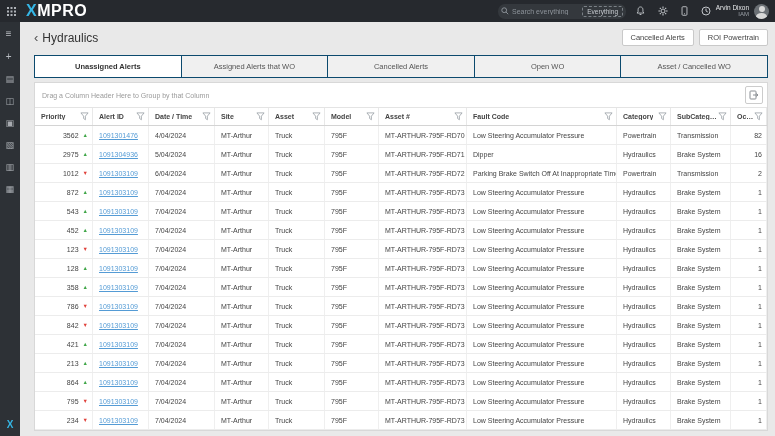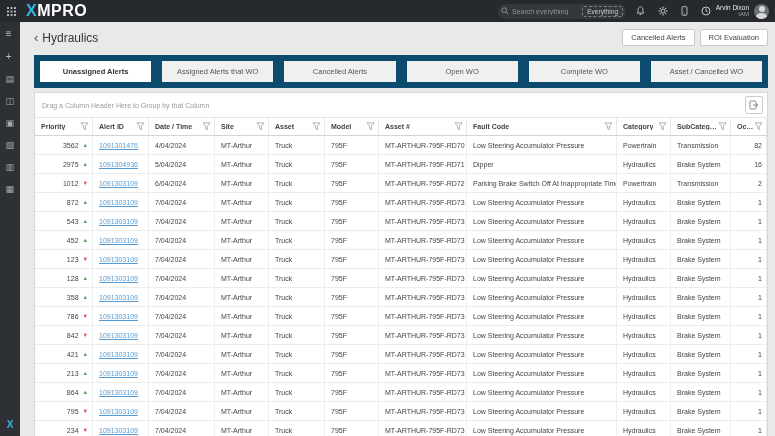--- a/index.html
+++ b/index.html
@@ -40,21 +40,21 @@
   
   .page-header { height:31px; display:flex; align-items:center; padding:0 7px 0 14px; }
   .back-chevron { font-size:13px; color:#555; margin-right:4px; cursor:pointer; line-height:1; }
   .page-title { font-size:12px; color:#333; }
   .header-actions { margin-left:auto; display:flex; gap:5px; }
   .btn { background:#fff; border:1px solid #c9c9c9; border-radius:2px; font-size:7.5px; color:#444;
          padding:3px 8px; cursor:pointer; font-family:"Liberation Sans", sans-serif; white-space:nowrap; }
 
   
   .tabs { display:flex; margin:2px 7px 0 14px; }
-  .tab { flex:1; text-align:center; font-size:7.5px; color:#555; background:#f0f0f0; border:6px solid #0c4a6e;
+  .tab { flex:1; text-align:center; font-size:7.5px; color:#555; background:#f0f0f0; border:1px solid #0c4a6e;
          padding:6px 2px; cursor:pointer; margin-left:-1px; white-space:nowrap; overflow:hidden; }
   .tab:first-child { margin-left:0; }
   .tab.active { background:#fff; color:#333; font-weight:bold; }
 
   
   .panel { margin:4px 7px 0 14px; background:#fff; border:1px solid #d8d8d8; }
   .group-bar { height:24px; position:relative; display:flex; align-items:center; padding-left:7px; }
   .group-hint { font-size:7px; color:#9a9a9a; }
   .export-btn { position:absolute; right:4px; top:3px; width:18px; height:18px; background:#fff;
                 border:1px solid #ccc; border-radius:2px; display:flex; align-items:center; justify-content:center; cursor:pointer; }
@@ -166,30 +166,29 @@
       </div>
     <span class="side-logo">X</span>
   </nav>
 
   <main class="content">
     <div class="page-header">
       <span class="back-chevron">‹</span>
       <span class="page-title">Hydraulics</span>
       <span class="header-actions" id="header-actions">
           <button class="btn">Cancelled Alerts</button>
-          <button class="btn">ROI Evaluation</button>
+          <button class="btn">ROI Powertrain</button>
         </span>
     </div>
 
     <div class="tabs" id="tab-strip">
         <div class="tab active">Unassigned Alerts</div>
         <div class="tab">Assigned Alerts that WO</div>
         <div class="tab">Cancelled Alerts</div>
         <div class="tab">Open WO</div>
-        <div class="tab">Complete WO</div>
         <div class="tab">Asset / Cancelled WO</div>
       </div>
 
     <div class="panel">
       <div class="group-bar">
         <span class="group-hint">Drag a Column Header Here to Group by that Column</span>
         <span class="export-btn">
           <svg width="10" height="10" viewBox="0 0 10 10">
             <rect x="1" y="1" width="6" height="8" rx="0.8" fill="none" stroke="#8a8f94" stroke-width="1"></rect>
             <line x1="4" y1="5" x2="9" y2="5" stroke="#8a8f94" stroke-width="1"></line>

